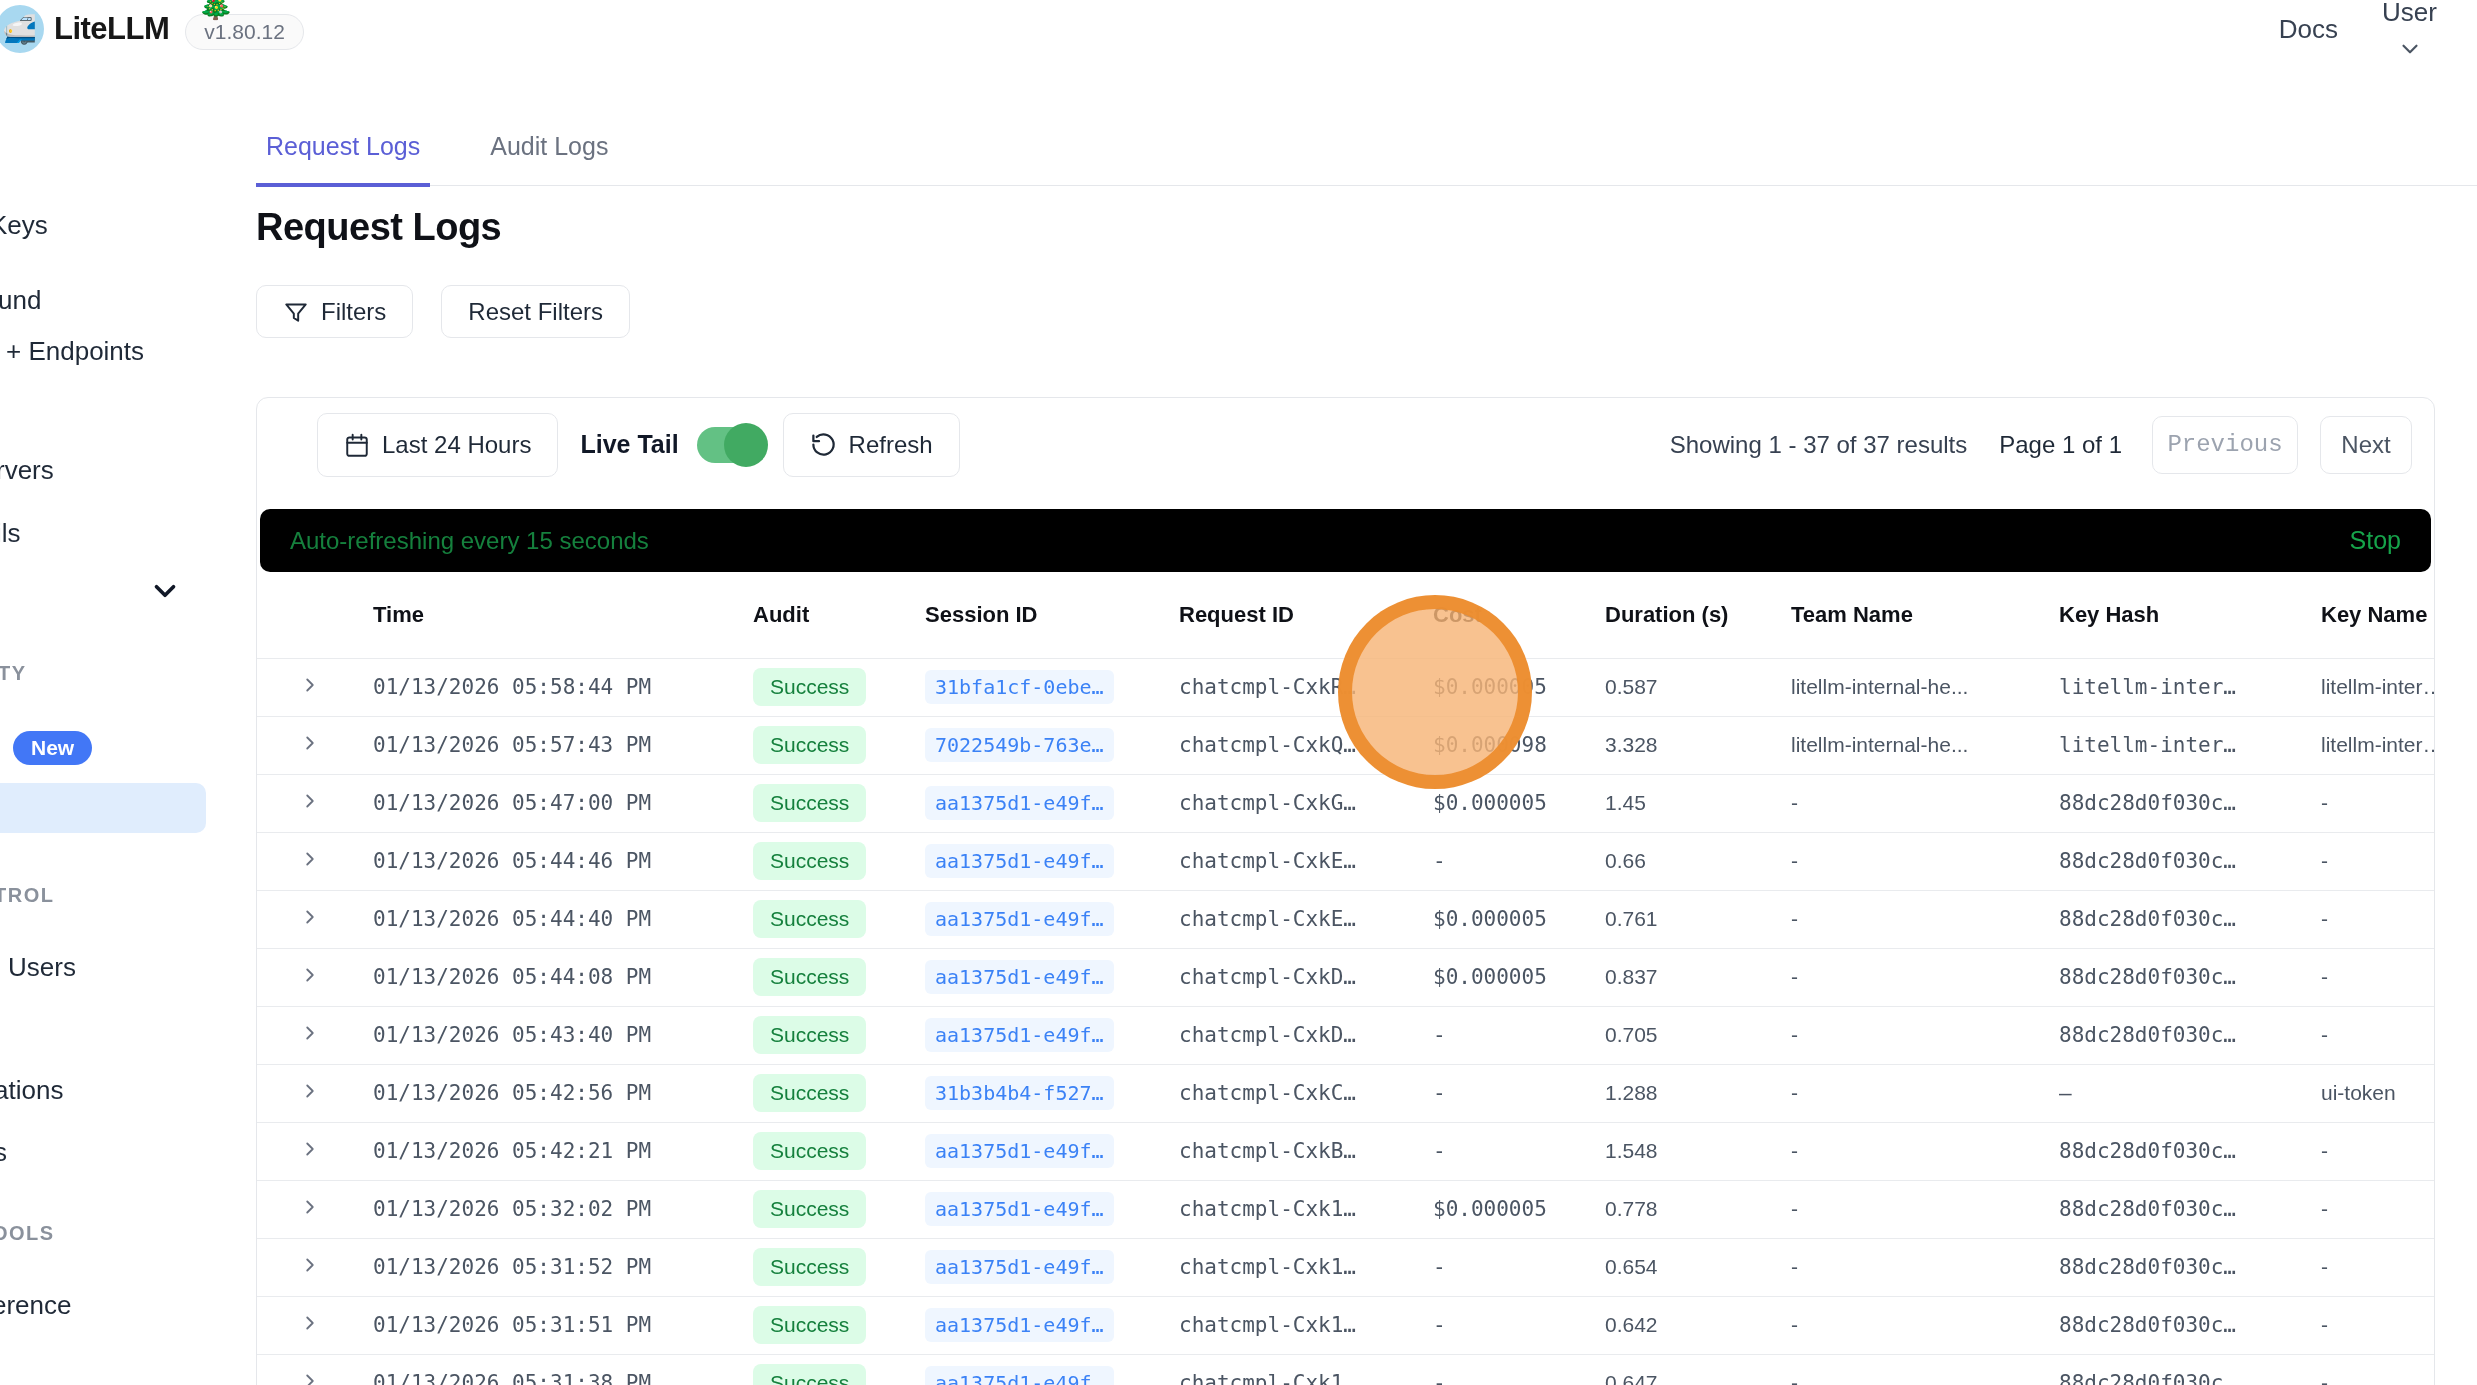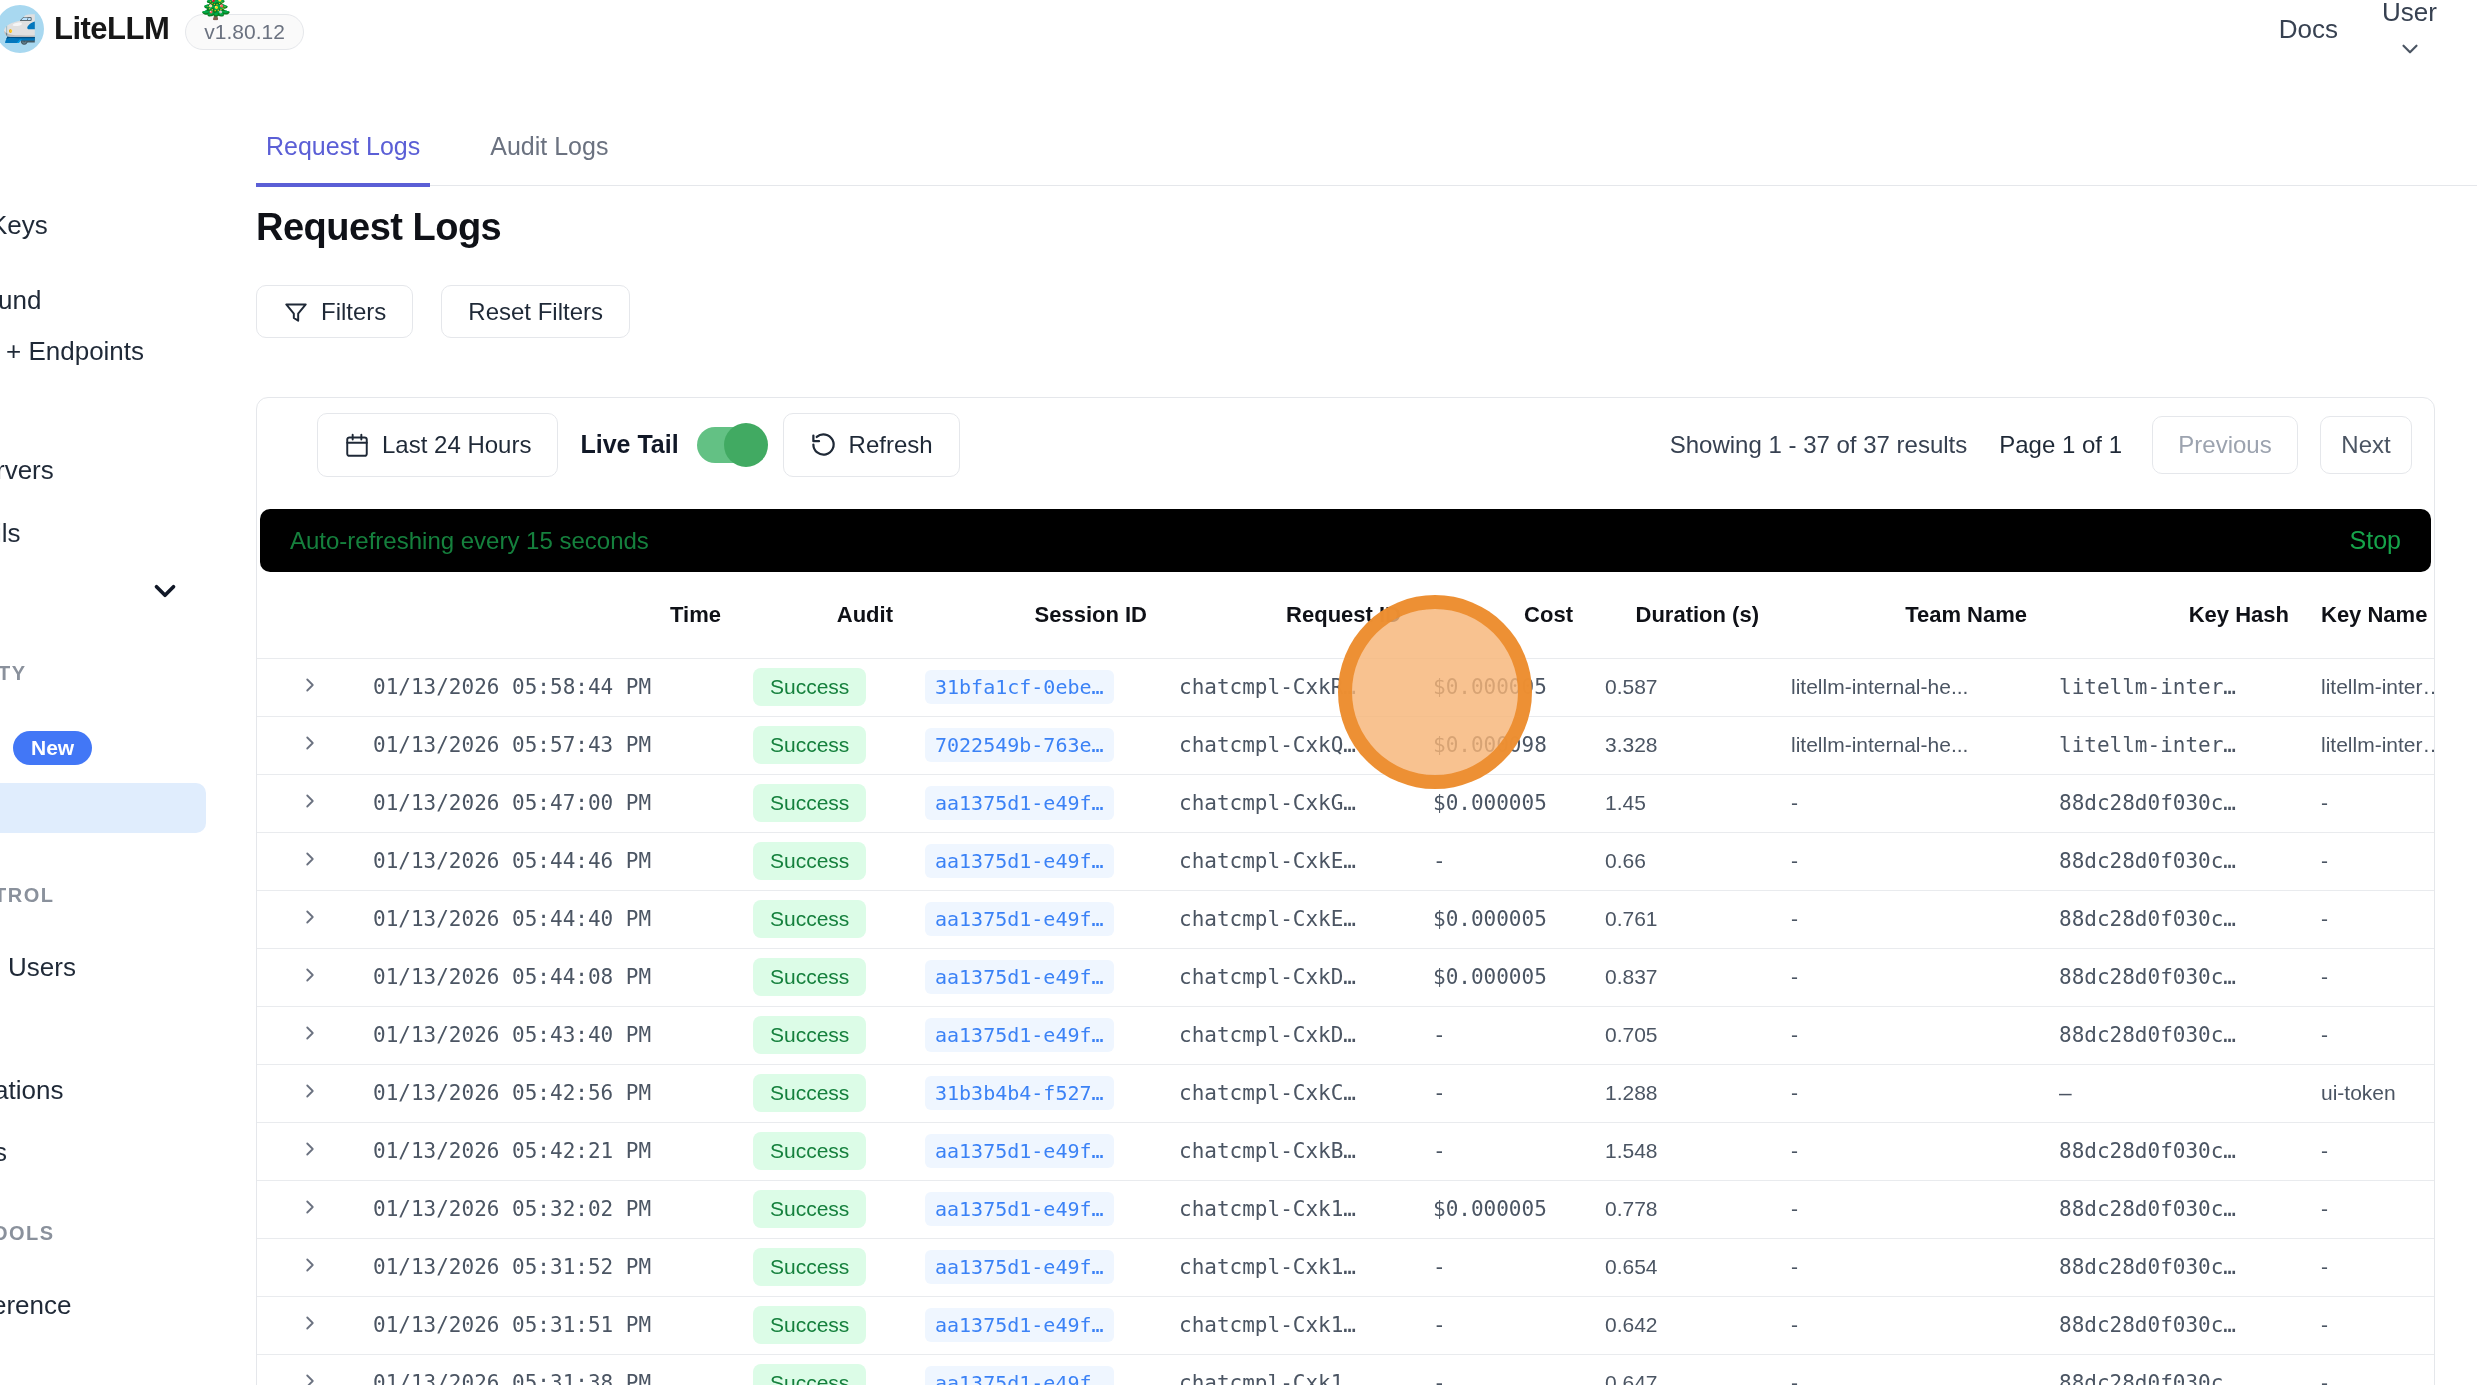--- a/index.html
+++ b/index.html
@@ -51,29 +51,29 @@
   .btn-tall { height:64px; border-radius:10px; }
   .range-btn { margin-left:16px; }
   .livetail-label { margin-left:22px; font-size:25px; font-weight:600; color:#111827; }
   .toggle { position:relative; width:66px; height:36px; border-radius:18px; background:#63c184; margin-left:18px; cursor:pointer; }
   .toggle .knob { position:absolute; right:-5px; top:-4px; width:44px; height:44px; border-radius:50%; background:#41aa62; }
   .refresh-btn { margin-left:20px; }
   .toolbar-spacer { flex:1; }
   .results-summary { font-size:24px; color:#374151; }
   .page-indicator { margin-left:32px; font-size:24px; color:#1f2937; font-weight:500; }
   .pg-btn { margin-left:30px; height:58px; border-radius:10px; justify-content:center; }
-  .pg-prev { color:#9ca3af; width:146px; padding:0; }
+  .pg-prev { color:#9ca3af; width:146px; padding:0;font-family:Liberation Mono, monospace; }
   .pg-next { margin-left:22px; color:#4b5563; width:92px; padding:0; }
 
   .banner { margin:32px 3px 0; background:#000000; border-radius:10px; height:63px; display:flex; align-items:center; padding:0 30px; }
   .banner-text { color:#15803d; font-size:24px; }
   .banner-stop { margin-left:auto; color:#16a34a; font-size:25px; cursor:pointer; }
 
   table.logs { width:100%; border-collapse:collapse; table-layout:fixed; margin-top:0; }
-  table.logs th { height:86px; vertical-align:middle; text-align:right; font-size:22px; font-weight:700; color:#0f1117; padding:15px 16px; white-space:nowrap; overflow:hidden; }
+  table.logs th { height:86px; vertical-align:middle; text-align:left; font-size:22px; font-weight:700; color:#0f1117; padding:15px 16px; white-space:nowrap; overflow:hidden; }
   table.logs td { height:58px; border-top:1px solid #e9ebee; font-size:21px; color:#4b5563; padding:0 16px; white-space:nowrap; overflow:hidden; vertical-align:middle; }
   .mono { font-family:"DejaVu Sans Mono", monospace; font-size:20px; }
   .td-expand { padding-left:42px !important; }
   .td-time { color:#374151; }
   .badge-success { display:inline-block; background:#dcfce7; color:#15803d; padding:7px 17px; border-radius:8px; font-size:21px; }
   .session-pill { display:inline-block; background:#eff6ff; color:#3b82f6; padding:5px 10px; border-radius:6px; font-family:"DejaVu Sans Mono", monospace; font-size:20px; cursor:pointer; }
   .td-cost { color:#6b7280; }
   .td-team { color:#4b5563; }
   .row-chevron { color:#6b7280; cursor:pointer; display:inline-block; }
 

